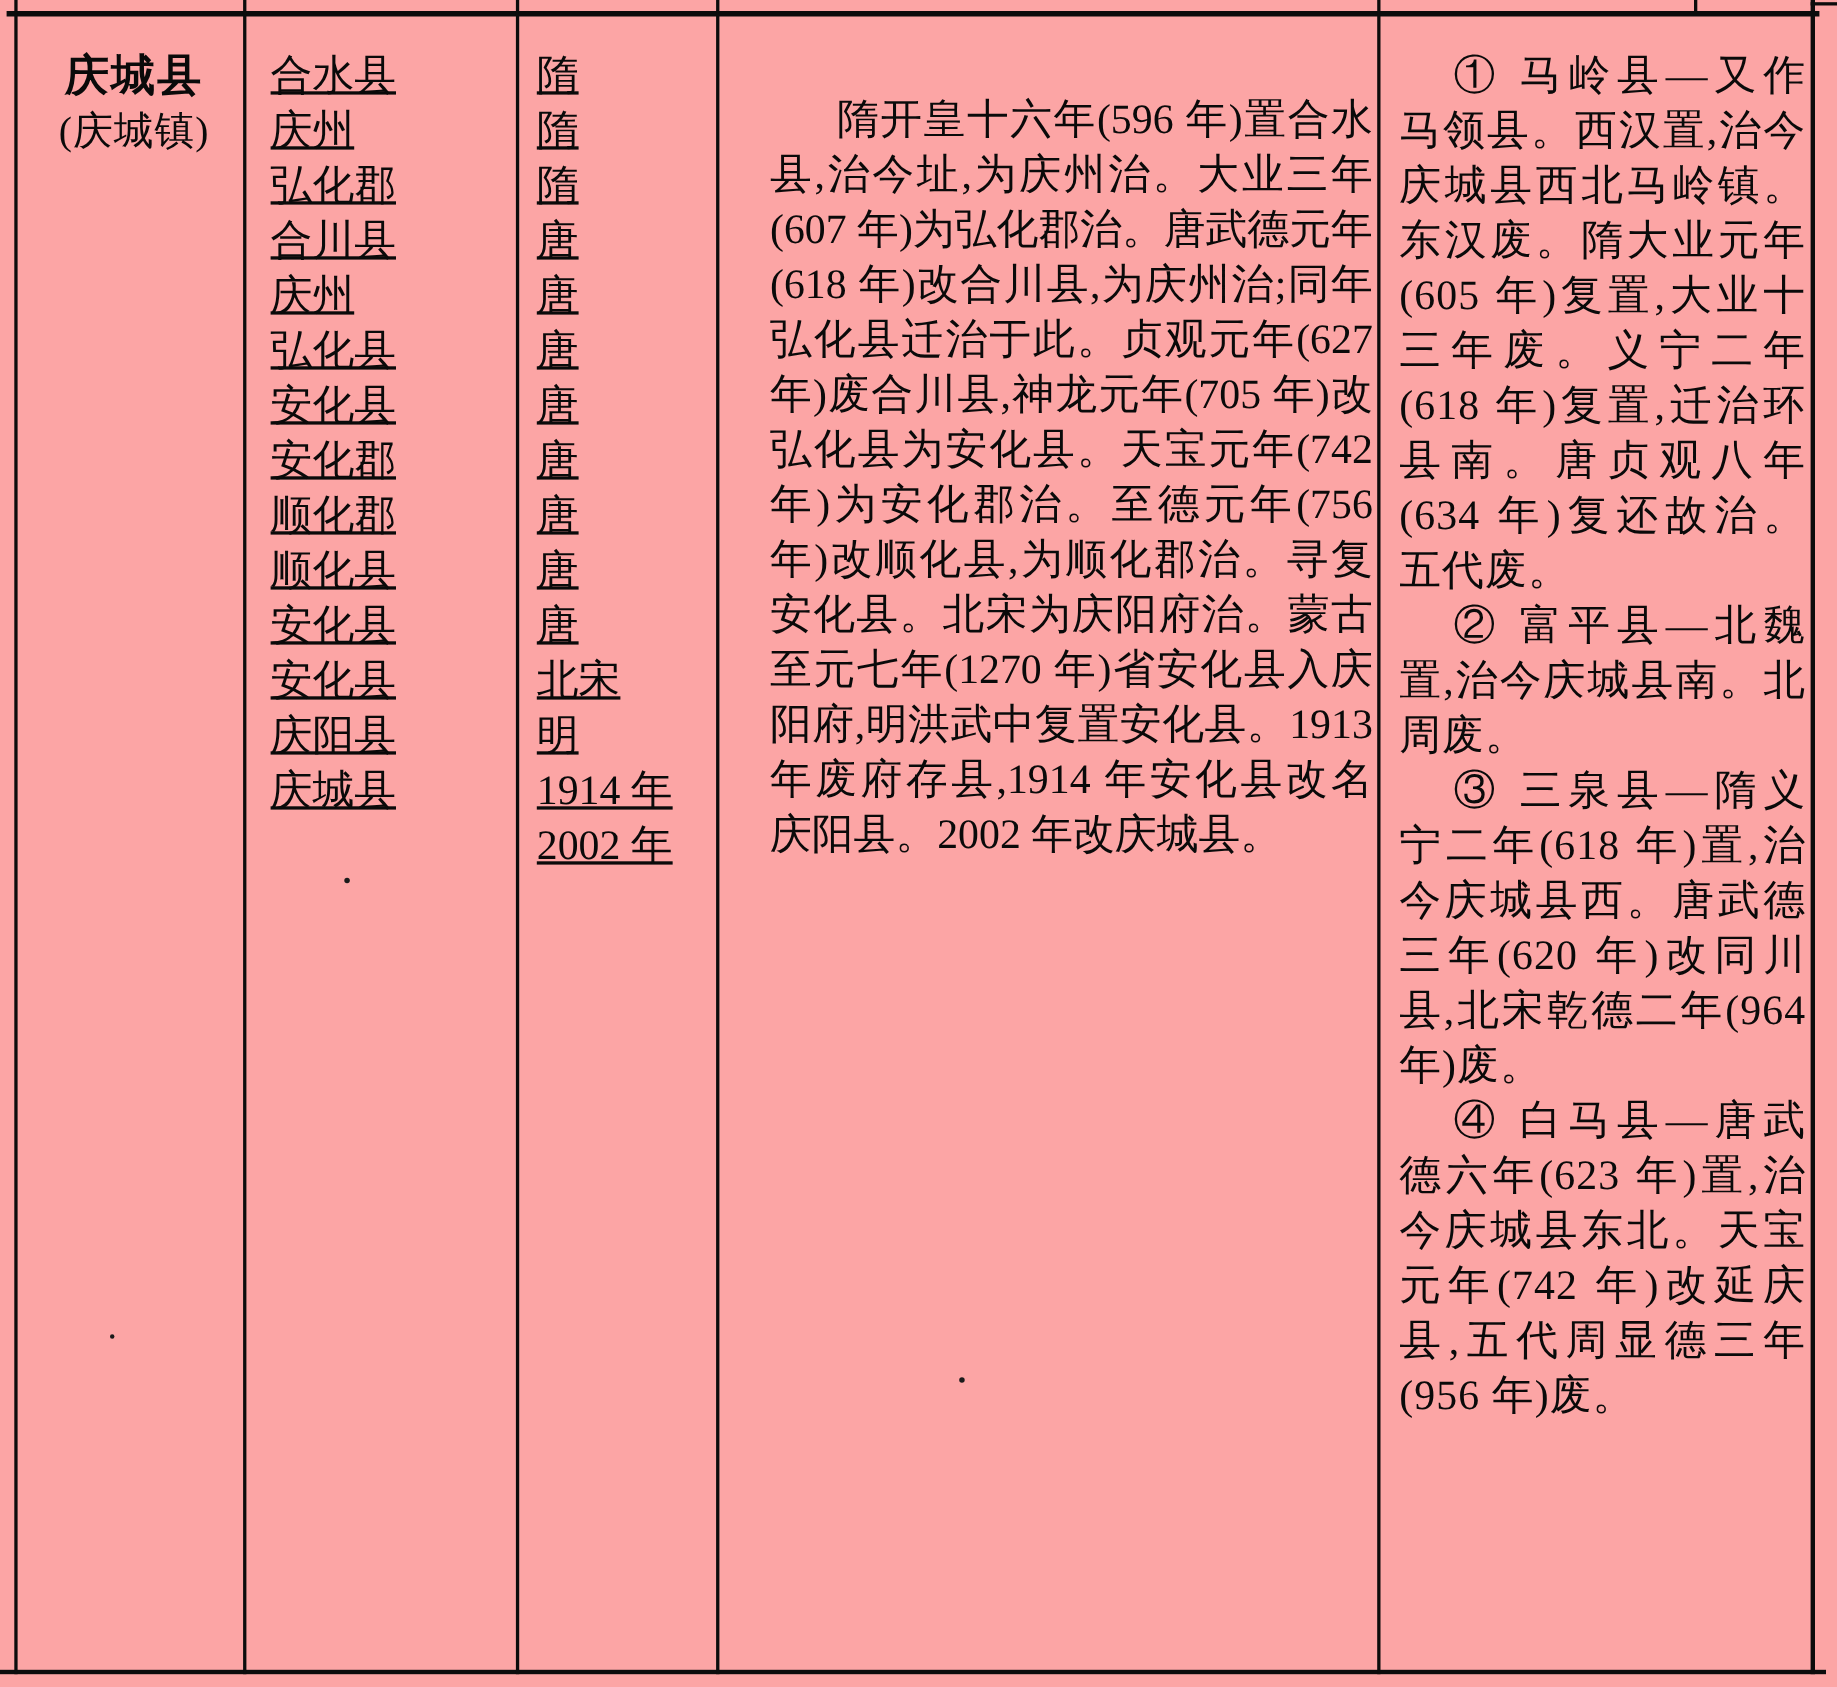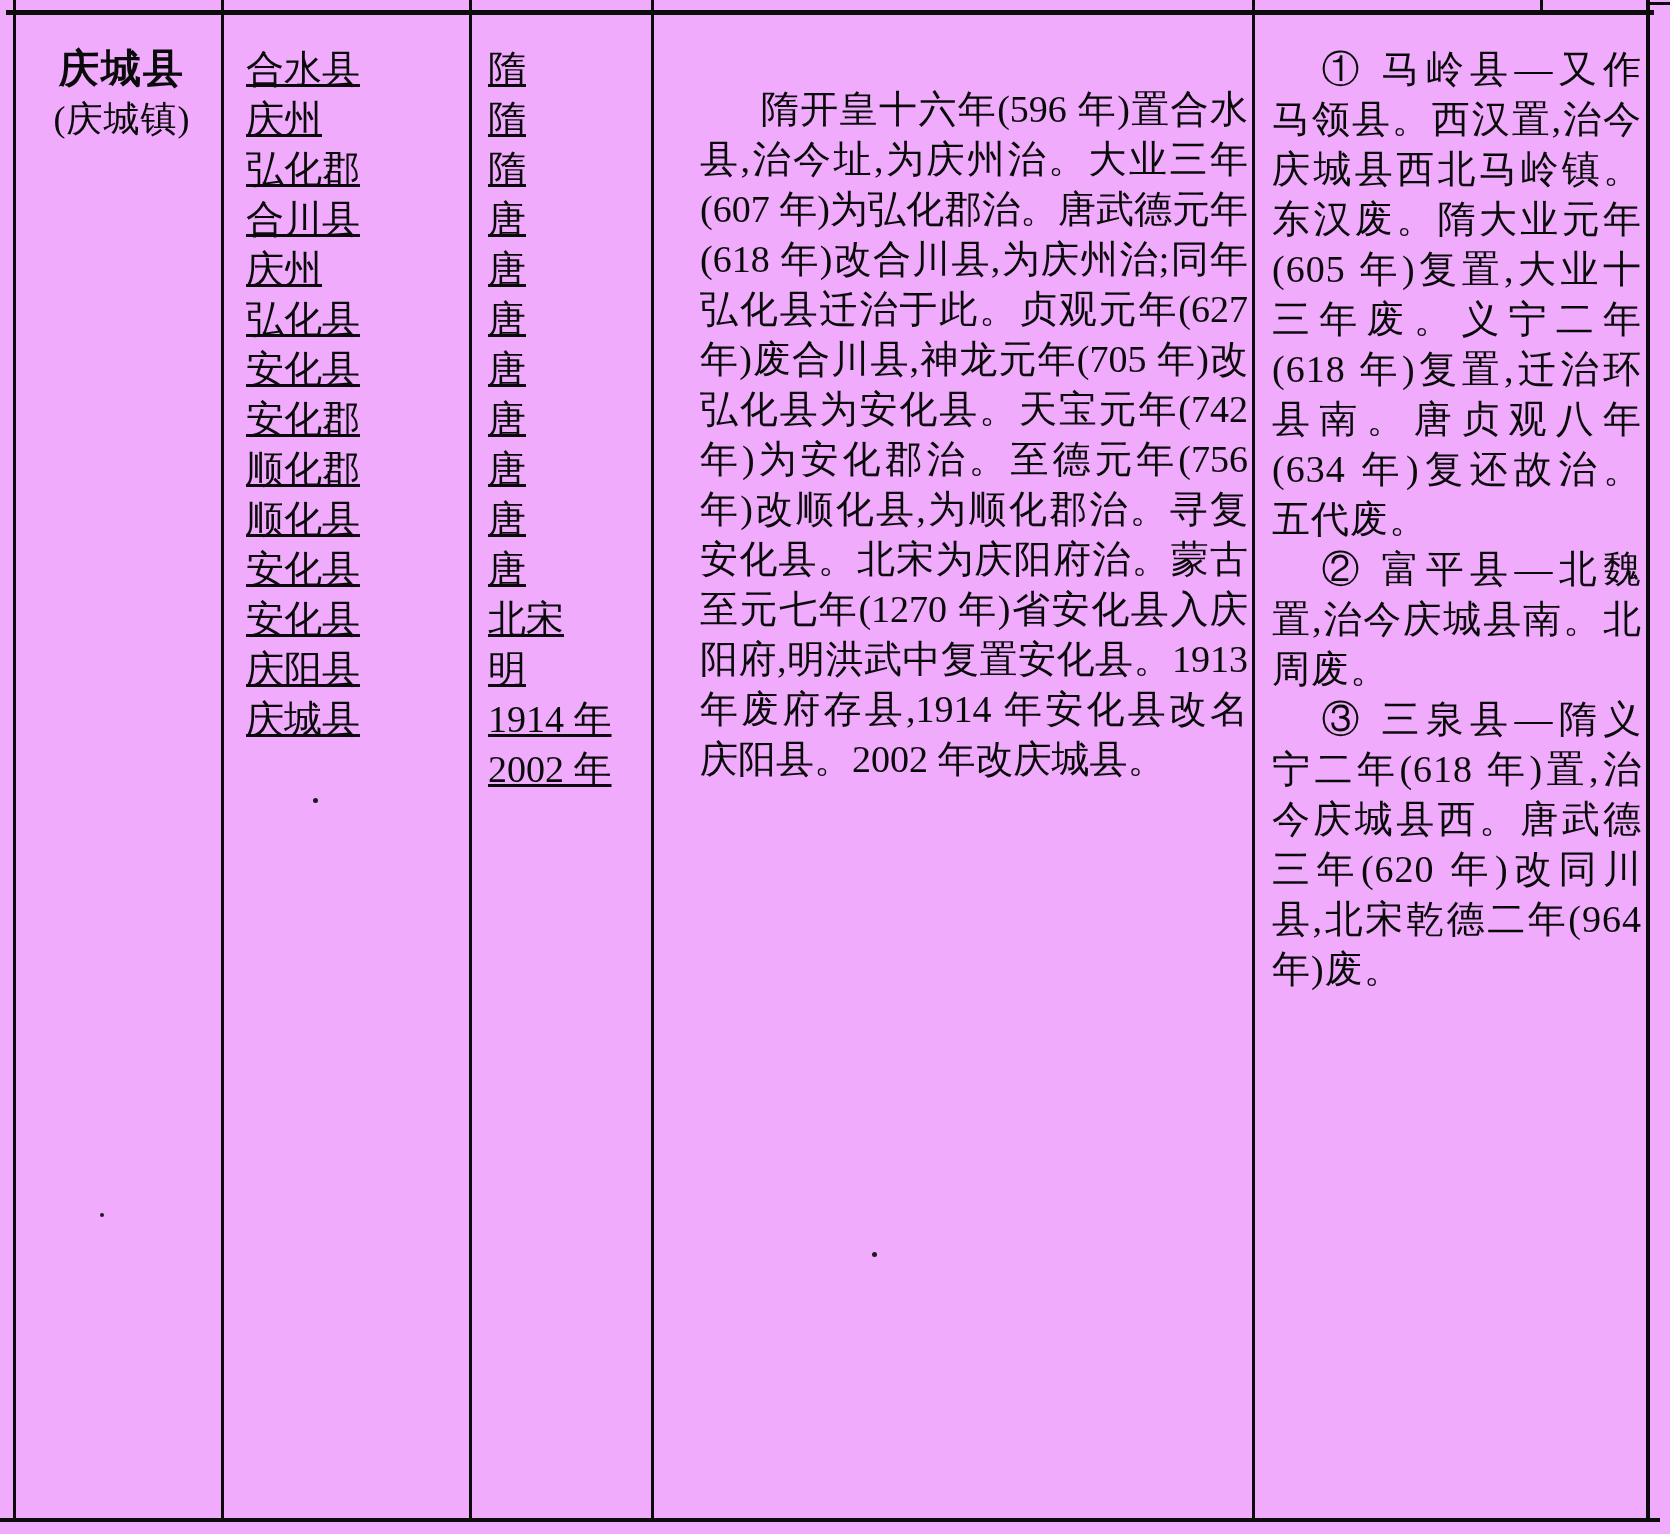--- a/index.html
+++ b/index.html
@@ -1,18 +1,18 @@
 <!DOCTYPE html>
 <html><head>
 <meta charset="utf-8">
 <style>
   html,body { margin:0; padding:0; background:#ffffff; }
   .page {
     position:relative; width:1670px; height:1534px; overflow:hidden;
-    background:#f0abfc; color:#0a0a0a;
+    background:#fca5a5; color:#0a0a0a;
     font-family:"Liberation Serif","DejaVu Serif",serif;
     -webkit-font-smoothing:none;
   }
   .vline { position:absolute; width:3px; background:#0c0c0c; }
   .hline { position:absolute; height:4px; background:#0c0c0c; }
   .cell  { position:absolute; }
 
   
   .col-current { left:24px; top:44px; width:196px; text-align:center; }
   .cur-name  { font-size:40px; font-weight:bold; line-height:50px; letter-spacing:2px; white-space:nowrap; }
@@ -92,19 +92,20 @@
   </div>
 
   <div class="cell col-evo">
     <p>隋开皇十六年(596 年)置合水县,治今址,为庆州治。大业三年(607 年)为弘化郡治。唐武德元年(618 年)改合川县,为庆州治;同年弘化县迁治于此。贞观元年(627 年)废合川县,神龙元年(705 年)改弘化县为安化县。天宝元年(742 年)为安化郡治。至德元年(756 年)改顺化县,为顺化郡治。寻复安化县。北宋为庆阳府治。蒙古至元七年(1270 年)省安化县入庆阳府,明洪武中复置安化县。1913 年废府存县,1914 年安化县改名庆阳县。2002 年改庆城县。</p>
   </div>
 
   <div class="cell col-notes">
     <p>① 马岭县—又作马领县。西汉置,治今庆城县西北马岭镇。东汉废。隋大业元年(605 年)复置,大业十三年废。义宁二年(618 年)复置,迁治环县南。唐贞观八年(634 年)复还故治。五代废。</p>
     <p>② 富平县—北魏置,治今庆城县南。北周废。</p>
     <p>③ 三泉县—隋义宁二年(618 年)置,治今庆城县西。唐武德三年(620 年)改同川县,北宋乾德二年(964 年)废。</p>
+    <p>④ 白马县—唐武德六年(623 年)置,治今庆城县东北。天宝元年(742 年)改延庆县,五代周显德三年(956 年)废。</p>
   </div>
 
   <div class="speck" style="left:313px; top:798px; width:5px; height:5px;"></div>
   <div class="speck" style="left:100px; top:1213px; width:4px; height:4px;"></div>
   <div class="speck" style="left:872px; top:1252px; width:5px; height:5px;"></div>
 
 </div>
 
 </body></html>

